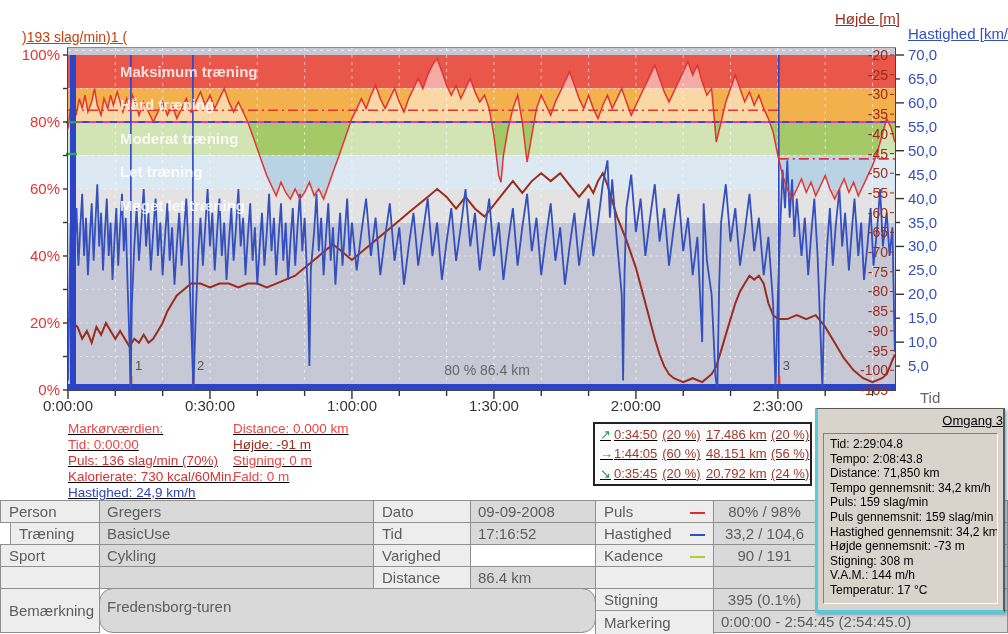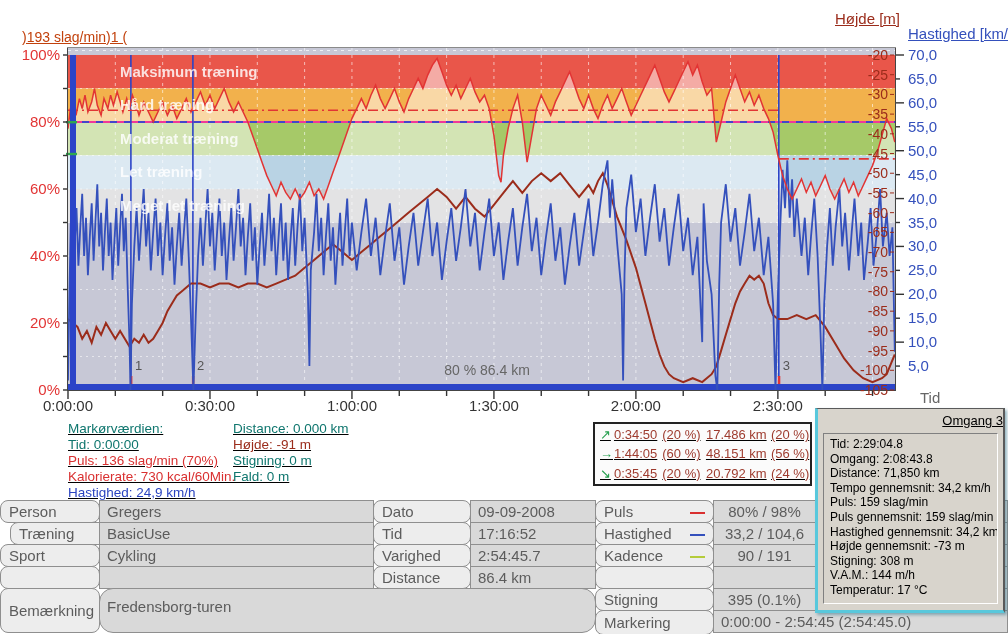--- a/index.html
+++ b/index.html
@@ -4,21 +4,21 @@
 <style>
   html,body{margin:0;padding:0;background:#fff;font-family:"Liberation Sans",sans-serif;}
   #page{position:relative;width:1008px;height:634px;background:#ffffff;overflow:hidden;}
   .abs{position:absolute;text-decoration:underline;}
   .hdr{white-space:nowrap;}
   #pulse-axis-title{left:22px;top:29px;font-size:14px;color:#c2410c;}
   #hoejde-title{left:835px;top:10px;font-size:15px;color:#9b2c1b;}
   #hastighed-title{left:908px;top:25px;font-size:15px;color:#3450bc;width:100px;overflow:hidden;}
   
   .info-line{font-size:13.5px;line-height:16px;white-space:nowrap;}
-  .c-dark{color:#0f766e;} .c-red{color:#d93030;} .c-blue{color:#2b44c0;} .c-maroon{color:#9b2c1b;}
+  .c-dark{color:#ef4444;} .c-red{color:#d93030;} .c-blue{color:#2b44c0;} .c-maroon{color:#9b2c1b;}
   #info-col1{left:68px;top:421px;}
   #info-col2{left:233px;top:421px;}
   
   #lap-box{left:593px;top:422px;width:219px;height:64px;background:#fbfbfb;border:2px solid #222;
            display:flex;flex-direction:column;justify-content:space-around;padding:1px 0 1px 5px;box-sizing:border-box;}
   .lap-row{display:flex;align-items:center;font-size:13px;color:#9e3b2e;white-space:nowrap;}
   .lap-arrow{color:#28a050;width:15px;font-size:13px;}
   .lap-time{width:52px;} .lap-pct{width:47px;} .lap-dist{width:70px;} .lap-pct2{width:42px;}
   
   #tooltip{left:815px;top:408px;width:190px;height:205px;background:#d8d4cc;
@@ -26,21 +26,21 @@
            border-left:3px solid #58c8dc;border-bottom:3px solid #58c8dc;
            box-shadow:2px 2px 3px rgba(60,120,140,.55);box-sizing:border-box;z-index:10;}
   #tooltip-title{margin:4px 0 2px 10px;font-size:13px;color:#000;text-align:right;}
   #tooltip-body{position:absolute;left:5px;right:5px;top:24px;bottom:6px;
                 border:1px solid;border-color:#808080 #ffffff #ffffff #808080;
                 background:#d8d4cc;padding:3px 6px;overflow:hidden;}
   .tip-line{font-size:12px;line-height:14.6px;color:#000;white-space:nowrap;}
   
   .tcell{position:absolute;border:1px solid #8f8f8f;box-sizing:border-box;font-size:15px;color:#5c5c5c;
          display:flex;align-items:center;white-space:nowrap;overflow:hidden;z-index:2;}
-  .tlabel{background:#ededed;padding-left:8px;border-radius:8px;}
+  .tlabel{background:#ededed;padding-left:8px;}
   .tvalue{background:#d9d9d9;padding-left:7px;}
   .tcenter{justify-content:center;padding-left:0;}
   .legend{position:absolute;right:8px;top:50%;width:15px;height:0;border-top:2px solid #000;}
   .lg-red{border-color:#d93030;} .lg-blue{border-color:#3450bc;} .lg-green{border-color:#b5cc3a;}
   #chart-svg{position:absolute;left:0;top:0;z-index:1;}
 </style>
 </head>
 <body>
 
 <div id="page">
@@ -263,21 +263,21 @@
       <span class="lap-pct">(20 %)</span>
       <span class="lap-dist">20.792 km</span>
       <span class="lap-pct2">(24 %)</span>
     </div>
   </div>
 
   <div class="abs" id="tooltip">
     <div id="tooltip-title">Omgang 3</div>
     <div id="tooltip-body">
       <div class="tip-line">Tid: 2:29:04.8</div>
-      <div class="tip-line">Omgang: 2:08:43.8</div>
+      <div class="tip-line">Tempo: 2:08:43.8</div>
       <div class="tip-line">Distance: 71,850 km</div>
       <div class="tip-line">Tempo gennemsnit: 34,2 km/h</div>
       <div class="tip-line">Puls: 159 slag/min</div>
       <div class="tip-line">Puls gennemsnit: 159 slag/min</div>
       <div class="tip-line">Hastighed gennemsnit: 34,2 km/h</div>
       <div class="tip-line">Højde gennemsnit: -73 m</div>
       <div class="tip-line">Stigning: 308 m</div>
       <div class="tip-line">V.A.M.: 144 m/h</div>
       <div class="tip-line">Temperatur: 17 °C</div>
     </div>
@@ -292,21 +292,20 @@
   <div class="tcell tlabel" style="left:0;top:566px;width:100px;height:23px;"></div>
   <div class="tcell tvalue" style="left:99px;top:566px;width:275px;height:23px;"></div>
   <div class="tcell tlabel" style="left:0;top:588px;width:100px;height:45px;">Bemærkning</div>
   <div class="tcell tvalue" style="left:99px;top:588px;width:497px;height:45px;align-items:flex-start;padding-top:9px;border-radius:14px;">Fredensborg-turen</div>
 
   <div class="tcell tlabel" style="left:373px;top:500px;width:98px;height:23px;">Dato</div>
   <div class="tcell tvalue" style="left:470px;top:500px;width:126px;height:23px;">09-09-2008</div>
   <div class="tcell tlabel" style="left:373px;top:522px;width:98px;height:23px;">Tid</div>
   <div class="tcell tvalue" style="left:470px;top:522px;width:126px;height:23px;">17:16:52</div>
   <div class="tcell tlabel" style="left:373px;top:544px;width:98px;height:23px;">Varighed</div>
-  <div class="tcell tvalue" style="left:470px;top:544px;width:126px;height:23px;">2:54:45.7</div>
   <div class="tcell tlabel" style="left:373px;top:566px;width:98px;height:23px;">Distance</div>
   <div class="tcell tvalue" style="left:470px;top:566px;width:126px;height:23px;">86.4 km</div>
 
   <div class="tcell tlabel" style="left:595px;top:500px;width:119px;height:23px;">
       <span>Puls</span>
       <span class="legend lg-red"></span>
     </div>
   <div class="tcell tvalue tcenter" style="left:713px;top:500px;width:103px;height:23px;">80% / 98%</div>
   <div class="tcell tvalue" style="left:815px;top:500px;width:193px;height:23px;"></div>
   <div class="tcell tlabel" style="left:595px;top:522px;width:119px;height:23px;">

